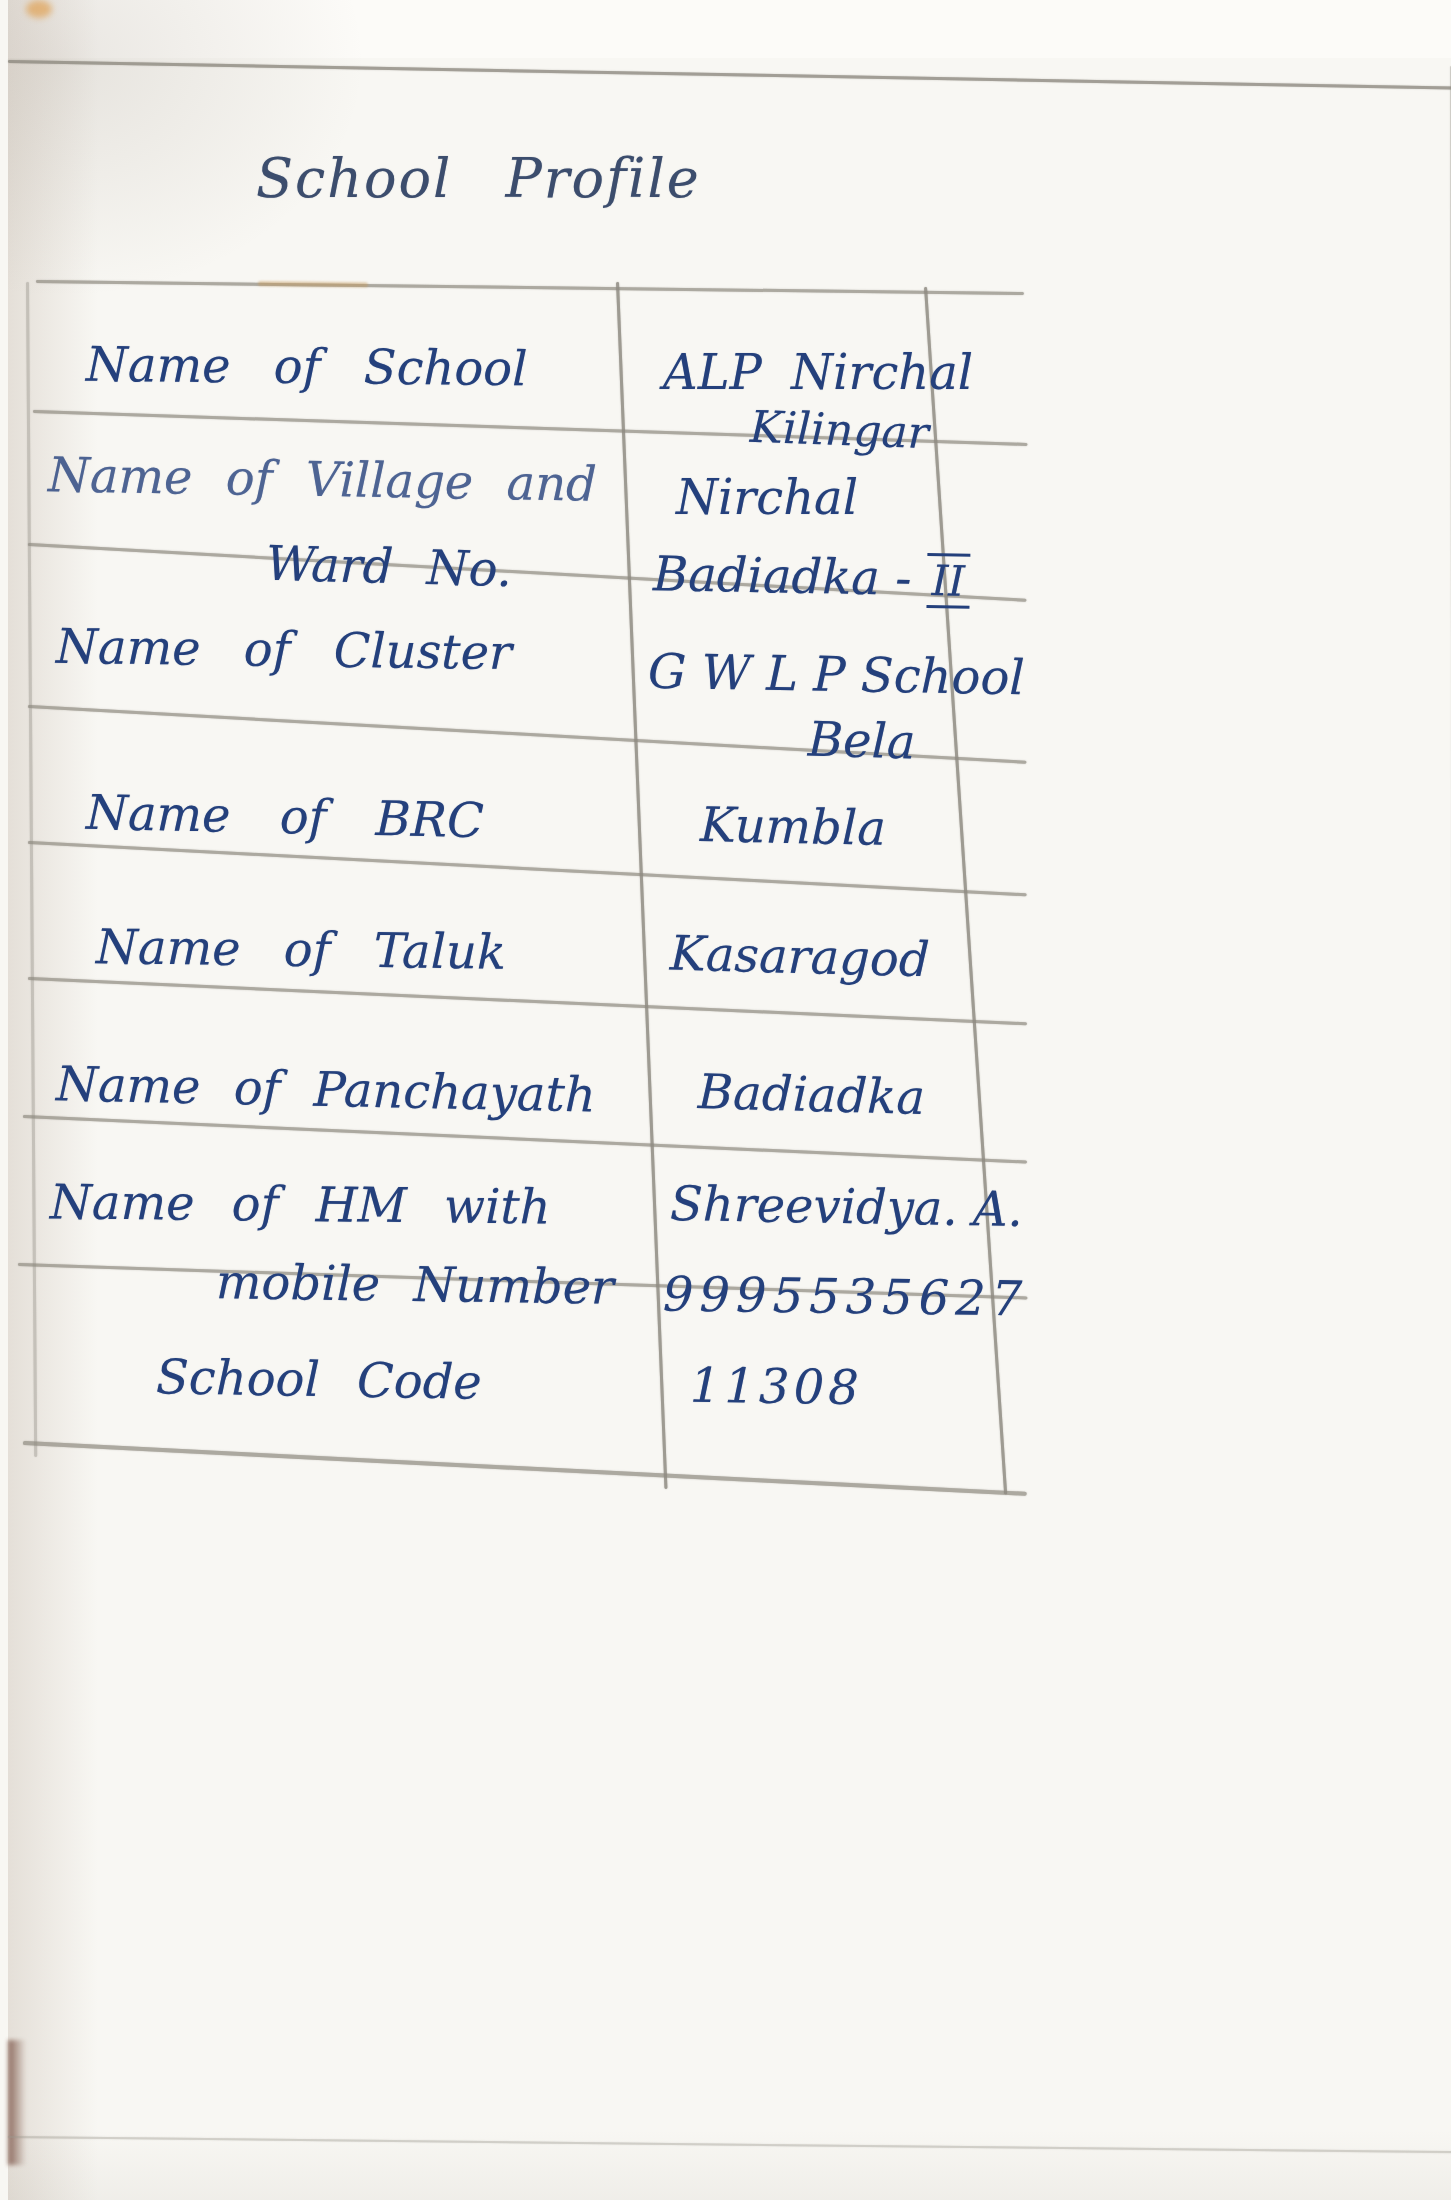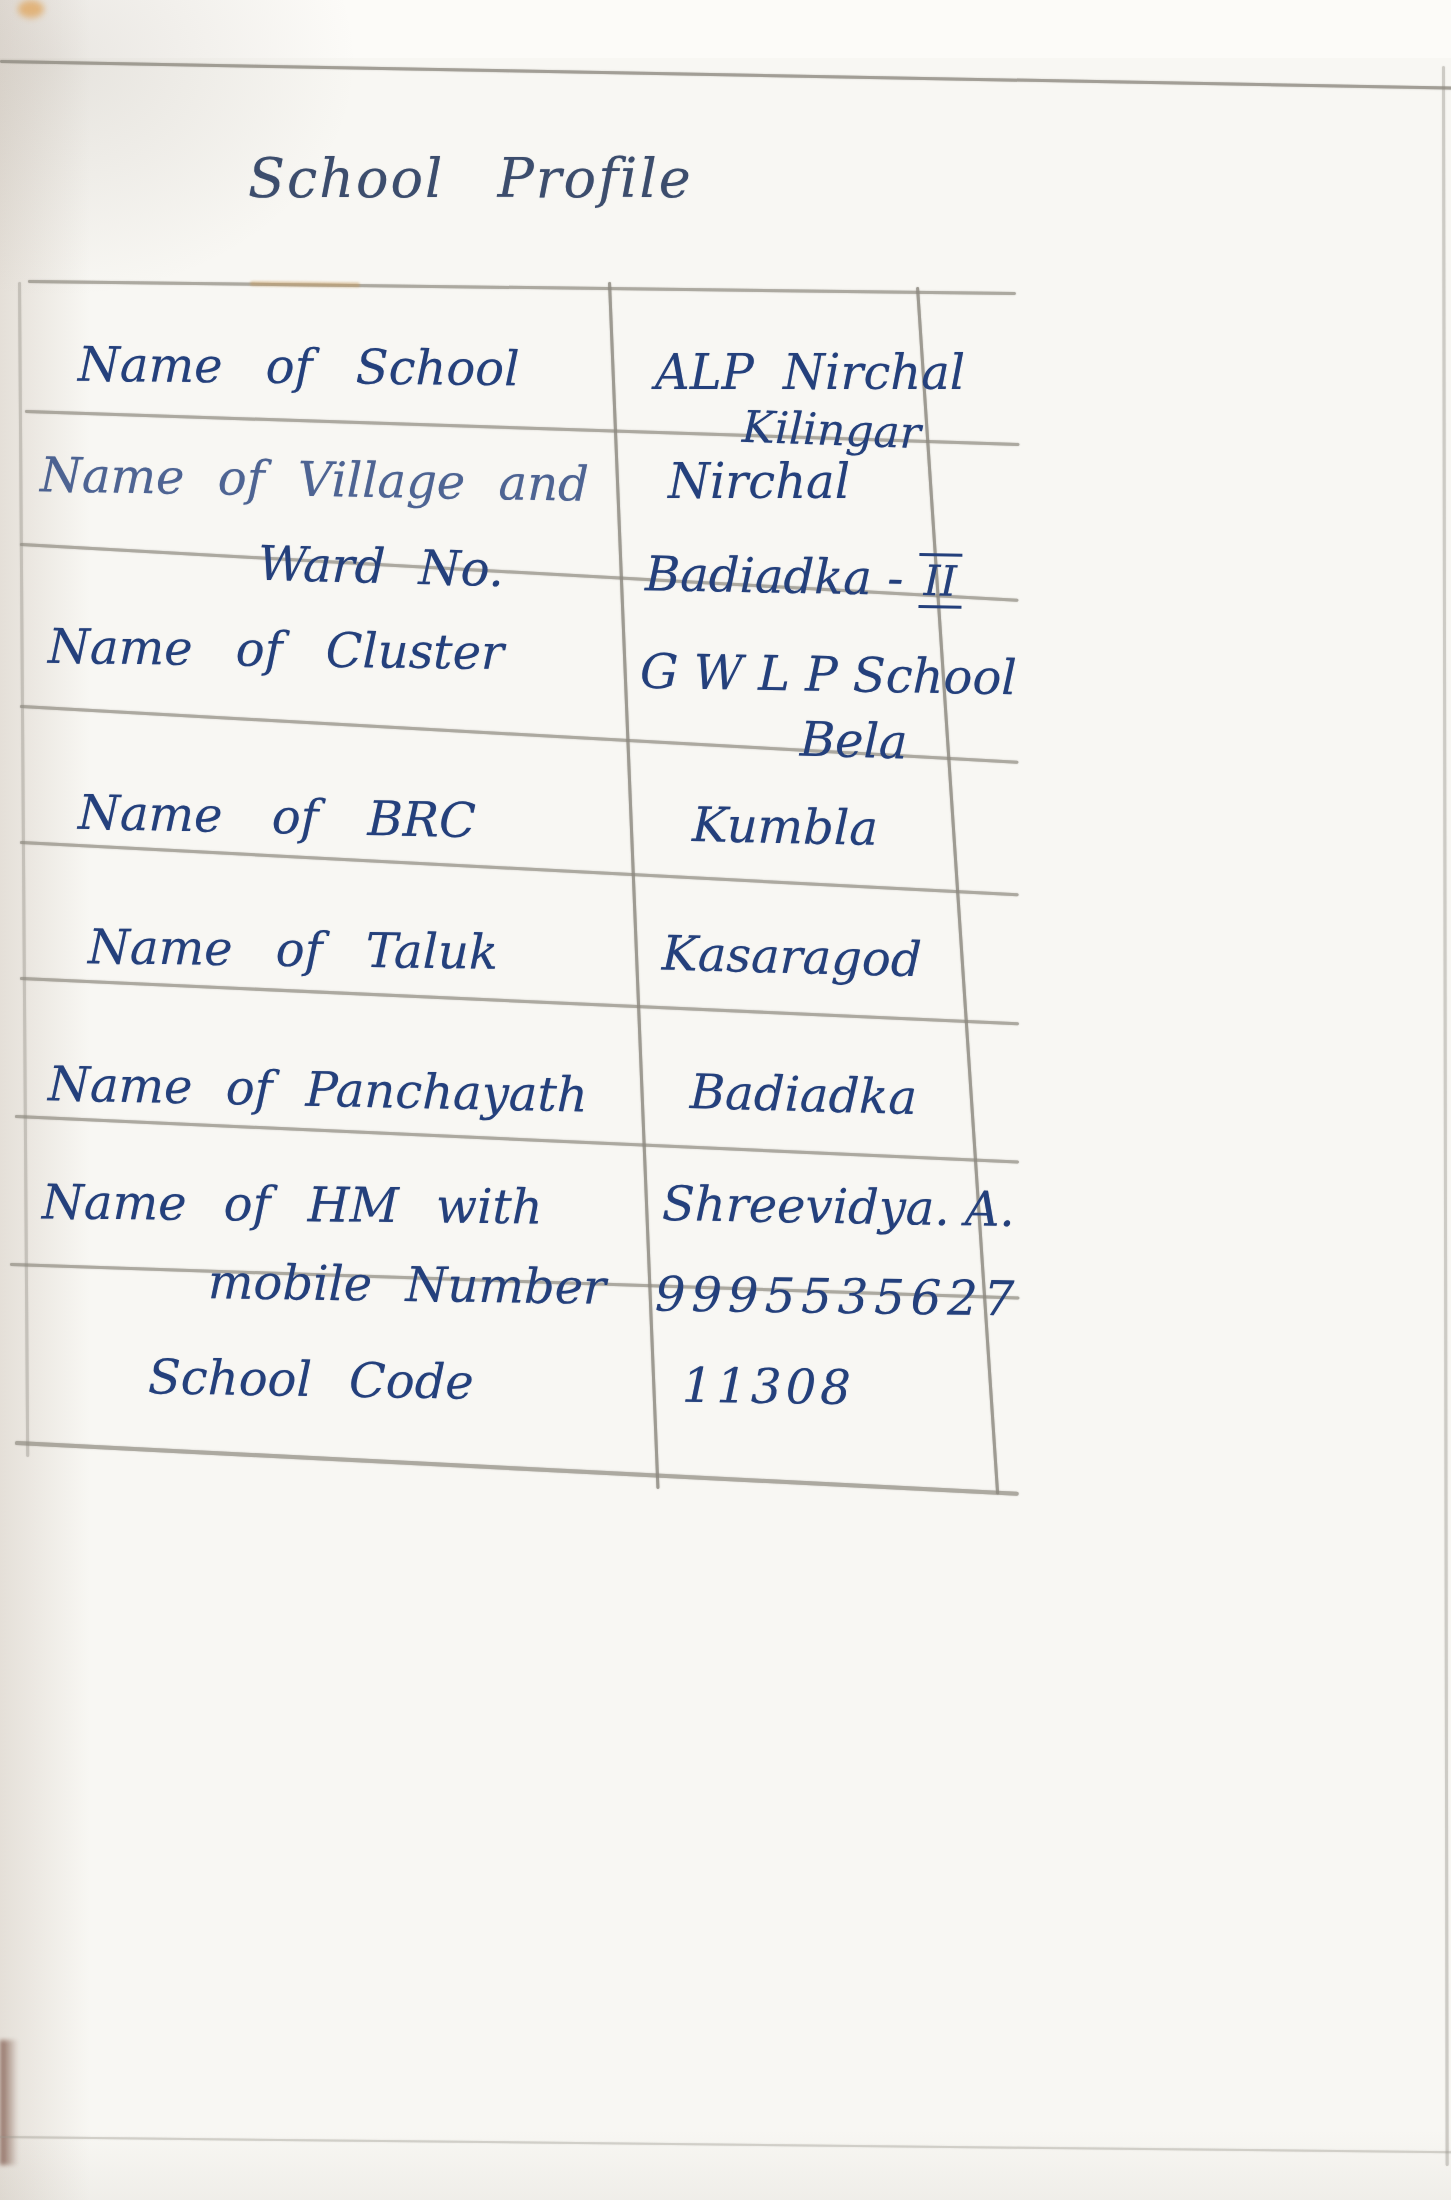--- a/index.html
+++ b/index.html
@@ -3,21 +3,21 @@
 <meta charset="utf-8">
 <style>
   html,body{margin:0;padding:0;}
   body{
     width:1451px;height:2200px;
     background:#f8f7f3;
     overflow:hidden;
     font-family:"DejaVu Serif", serif;
     position:relative;
   }
-  .sheet{position:absolute;inset:0;}
+  .sheet{position:absolute;inset:0;margin-left:8px;}
   
   .shade-left{position:absolute;left:0;top:0;width:90px;height:2200px;
     background:linear-gradient(to right, rgba(150,128,108,.20), rgba(150,128,108,0));pointer-events:none;}
   .shade-topleft{position:absolute;left:0;top:0;width:360px;height:300px;
     background:radial-gradient(ellipse at 15% 20%, rgba(120,105,90,.14), rgba(120,105,90,0) 70%);pointer-events:none;}
   .shade-bottom{position:absolute;left:0;top:2130px;width:1451px;height:70px;
     background:linear-gradient(to bottom, rgba(0,0,0,0), rgba(140,130,115,.08));pointer-events:none;}
   .strip-above-top{position:absolute;left:0;top:0;width:1451px;height:58px;background:#fcfbf8;}
 
   
@@ -80,21 +80,21 @@
     <div class="vline faint" style="left:18px;top:282px;height:1175px;transform:rotate(-0.4deg);"></div>
     <div class="vline" style="left:608px;top:282px;height:1208px;transform:rotate(-2.3deg);"></div>
     <div class="vline" style="left:916px;top:287px;height:1210px;transform:rotate(-3.8deg);"></div>
 
     <div class="hw lbl" style="left:78px;top:342px;word-spacing:28px;transform:rotate(0.6deg);">Name of School</div>
     <div class="hw val" style="left:655px;top:348px;word-spacing:14px;">ALP Nirchal</div>
     <div class="hw val" style="left:742px;top:408px;font-size:44px;transform:rotate(2deg);">Kilingar</div>
 
     <div class="hw lbl fade" style="left:40px;top:455px;word-spacing:18px;transform:rotate(1deg);">Name of Village and</div>
     <div class="hw lbl" style="left:258px;top:542px;word-spacing:18px;transform:rotate(1.5deg);">Ward No.</div>
-    <div class="hw val" style="left:668px;top:457px;">Nirchal</div>
+    <div class="hw val" style="left:668px;top:473px;">Nirchal</div>
     <div class="hw val" style="left:645px;top:552px;transform:rotate(1deg);"><span>Badiadka -</span> <span class="roman">II</span></div>
 
     <div class="hw lbl" style="left:48px;top:625px;word-spacing:28px;transform:rotate(0.8deg);">Name of Cluster</div>
     <div class="hw val" style="left:640px;top:650px;transform:rotate(1deg);">G W L P School</div>
     <div class="hw val" style="left:800px;top:716px;transform:rotate(1.5deg);">Bela</div>
 
     <div class="hw lbl" style="left:78px;top:792px;word-spacing:34px;transform:rotate(1.2deg);">Name of BRC</div>
     <div class="hw val" style="left:692px;top:802px;transform:rotate(1.2deg);">Kumbla</div>
 
     <div class="hw lbl" style="left:88px;top:925px;word-spacing:28px;transform:rotate(0.8deg);">Name of Taluk</div>

